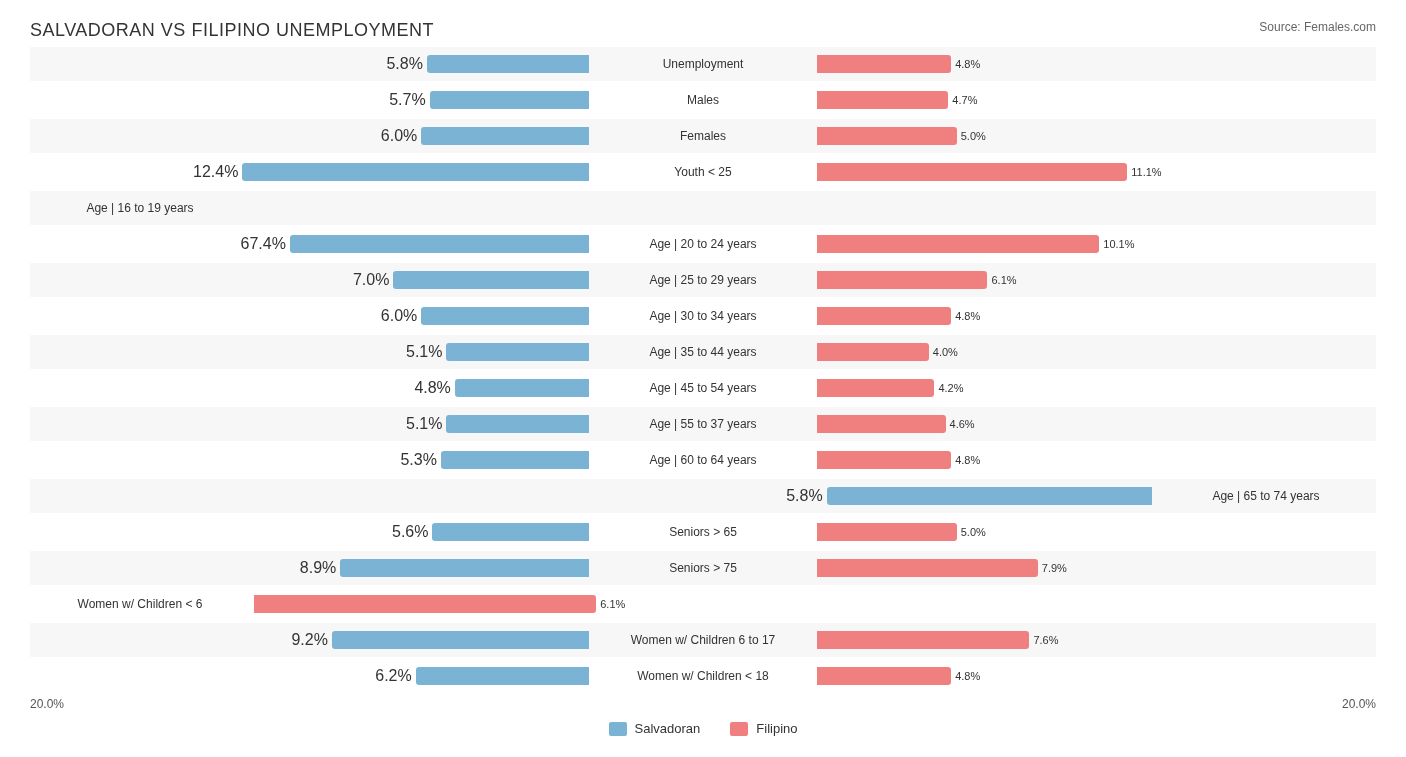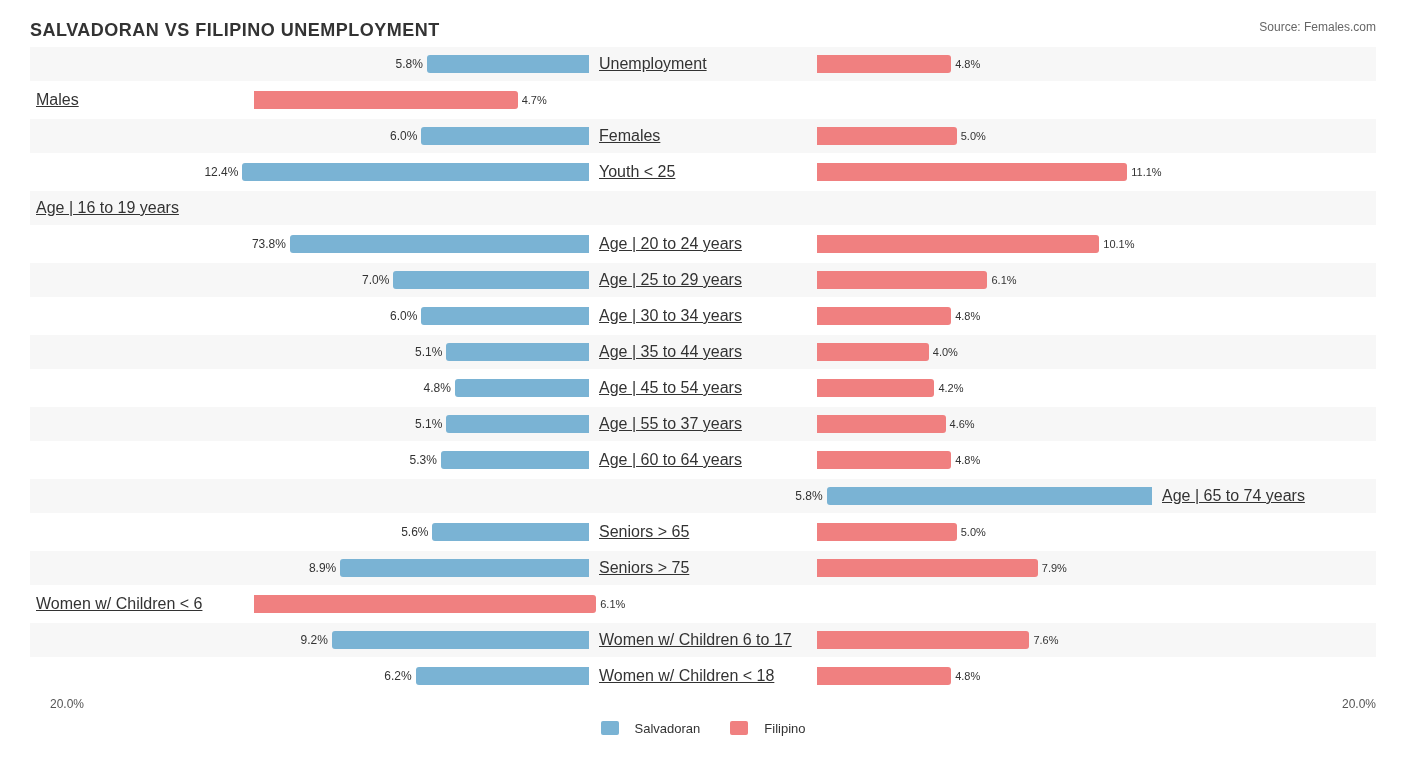--- a/index.html
+++ b/index.html
@@ -8,21 +8,21 @@
       background: #fff;
       width: 1406px;
       min-height: 757px;
     }
     .chart-container {
       width: 1406px;
       padding: 20px 30px 40px 30px;
     }
     .chart-title {
       font-size: 18px;
-      font-weight: bold;
+      font-weight: normal;
       color: #333;
       margin-bottom: 6px;
       text-transform: uppercase;
       letter-spacing: 0.5px;
     }
     .source {
       font-size: 12px;
       color: #666;
       text-align: right;
       margin-bottom: 10px;
@@ -56,46 +56,45 @@
       flex: 1;
       display: flex;
       align-items: center;
       justify-content: flex-start;
       padding-left: 4px;
       position: relative;
       height: 100%;
     }
     .label-center {
       width: 220px;
-      text-align: left;
-      font-size: 16px;
+      text-align: center;
+      font-size: 12px;
       color: #333;
       flex-shrink: 0;
       z-index: 2;
       padding: 0 6px;
-      text-decoration: underline;
     }
     .bar-left {
       height: 18px;
       background: #7ab3d4;
       border-radius: 3px 0 0 3px;
       display: flex;
       align-items: center;
       justify-content: flex-start;
     }
     .bar-right {
       height: 18px;
       background: #f08080;
       border-radius: 0 3px 3px 0;
       display: flex;
       align-items: center;
       justify-content: flex-end;
     }
     .val-left {
-      font-size: 12px;
+      font-size: 16px;
       color: #333;
       margin-right: 4px;
       white-space: nowrap;
       flex-shrink: 0;
       padding-left: 8px;
     }
     .val-right {
       font-size: 11px;
       color: #333;
       margin-left: 4px;
@@ -120,33 +119,32 @@
       display: flex;
       justify-content: center;
       align-items: center;
       gap: 30px;
       margin-top: 10px;
       font-size: 13px;
       color: #333;
     }
     .legend-item {
       display: flex;
-      align-items: flex-start;
-      gap: 16px;
+      align-items: center;
+      gap: 8px;
     }
     .legend-box {
       width: 18px;
       height: 14px;
       border-radius: 2px;
     }
     .axis-row {
       display: flex;
       align-items: flex-start;
       margin-top: 4px;
-      margin-left: 20px;
     }
     .axis-left {
       flex: 1;
       display: flex;
       justify-content: flex-start;
     }
     .axis-right {
       flex: 1;
       display: flex;
       justify-content: flex-end;
@@ -182,20 +180,26 @@
         </div>
         <div class="label-center">Unemployment</div>
         <div class="right-section">
           <div class="bar-right-wrap">
             <div class="bar-right" style="width: 24%;"></div>
             <span class="val-right">4.8%</span>
           </div>
         </div>
       </div>
       <div class="row">
+        <div class="left-section">
+          <div class="bar-left-wrap">
+            <span class="val-left">5.7%</span>
+            <div class="bar-left" style="width: 28.5%;"></div>
+          </div>
+        </div>
         <div class="label-center">Males</div>
         <div class="right-section">
           <div class="bar-right-wrap">
             <div class="bar-right" style="width: 23.5%;"></div>
             <span class="val-right">4.7%</span>
           </div>
         </div>
       </div>
       <div class="row">
         <div class="left-section">
@@ -226,21 +230,21 @@
             <span class="val-right">11.1%</span>
           </div>
         </div>
       </div>
       <div class="row">
         <div class="label-center">Age | 16 to 19 years</div>
       </div>
       <div class="row">
         <div class="left-section">
           <div class="bar-left-wrap">
-            <span class="val-left">73.8%</span>
+            <span class="val-left">67.4%</span>
             <div class="bar-left" style="width: 53.5%;"></div>
           </div>
         </div>
         <div class="label-center">Age | 20 to 24 years</div>
         <div class="right-section">
           <div class="bar-right-wrap">
             <div class="bar-right" style="width: 50.5%;"></div>
             <span class="val-right">10.1%</span>
           </div>
         </div>

